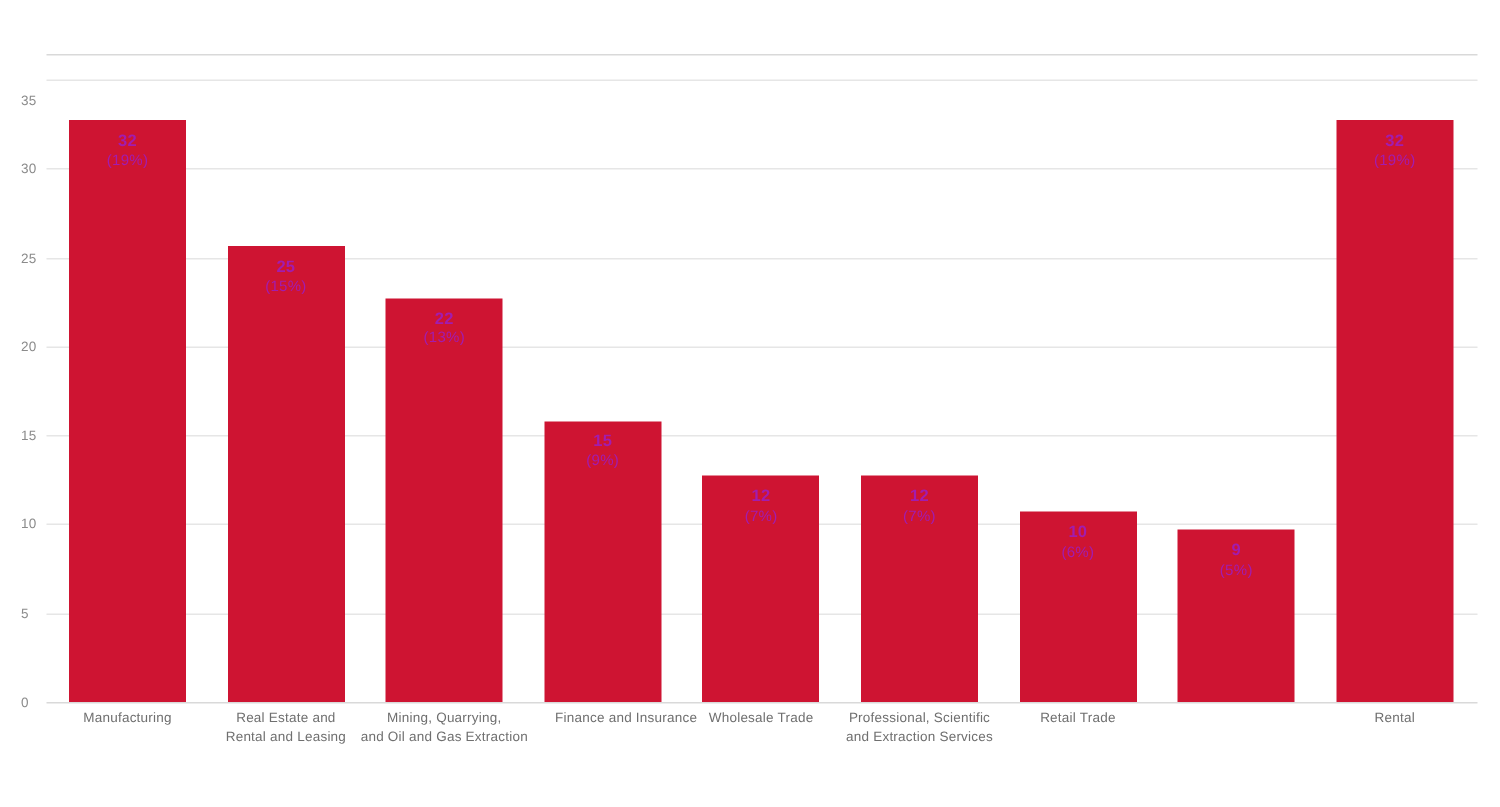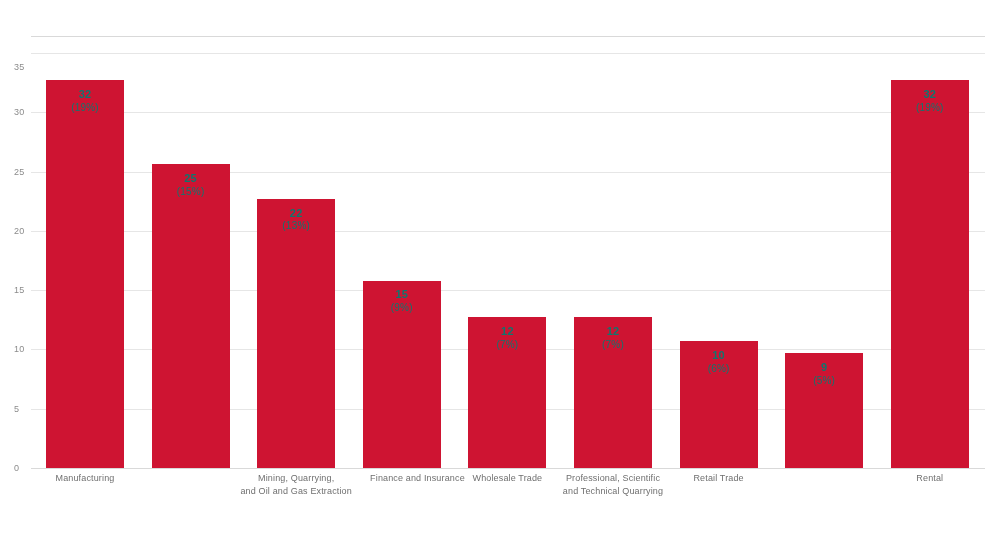--- a/index.html
+++ b/index.html
@@ -69,21 +69,21 @@
     bottom:0;
     left:0;
     width:100%;
     background:#ce1432;
   }
   .bar-label{
     position:absolute;
     left:0;
     width:100%;
     text-align:center;
-    color:#0f766e;
+    color:#a21caf;
     line-height:1.25;
     pointer-events:none;
   }
   .bar-value{
     display:block;
     font-size:11px;
     font-weight:bold;
     letter-spacing:.2px;
   }
   .bar-pct{
@@ -204,33 +204,37 @@
             <span class="bar-pct">(19%)</span>
           </div>
         </div>
       </div>
   </div>
 
   <div class="x-axis-labels">
       <div class="x-tick" style="left: -9px; width: 126px; text-align: center;">
         <span>Manufacturing</span>
       </div>
+      <div class="x-tick" style="left: 96.6px; width: 126px;">
+        <span>Real Estate and</span>
+        <span>Rental and Leasing</span>
+      </div>
       <div class="x-tick" style="left: 202.2px; width: 126px;">
         <span>Mining, Quarrying,</span>
         <span>and Oil and Gas Extraction</span>
       </div>
       <div class="x-tick" style="left: 307.8px; width: 126px; text-align: right;">
         <span>Finance and Insurance</span>
       </div>
       <div class="x-tick" style="left: 413.4px; width: 126px;">
         <span>Wholesale Trade</span>
       </div>
       <div class="x-tick" style="left: 519px; width: 126px;">
         <span>Professional, Scientific</span>
-        <span>and Technical Quarrying</span>
+        <span>and Extraction Services</span>
       </div>
       <div class="x-tick" style="left: 624.6px; width: 126px;">
         <span>Retail Trade</span>
       </div>
       <div class="x-tick" style="left: 835.8px; width: 126px;">
         <span>Rental</span>
       </div>
     </div>
 
 </div>

